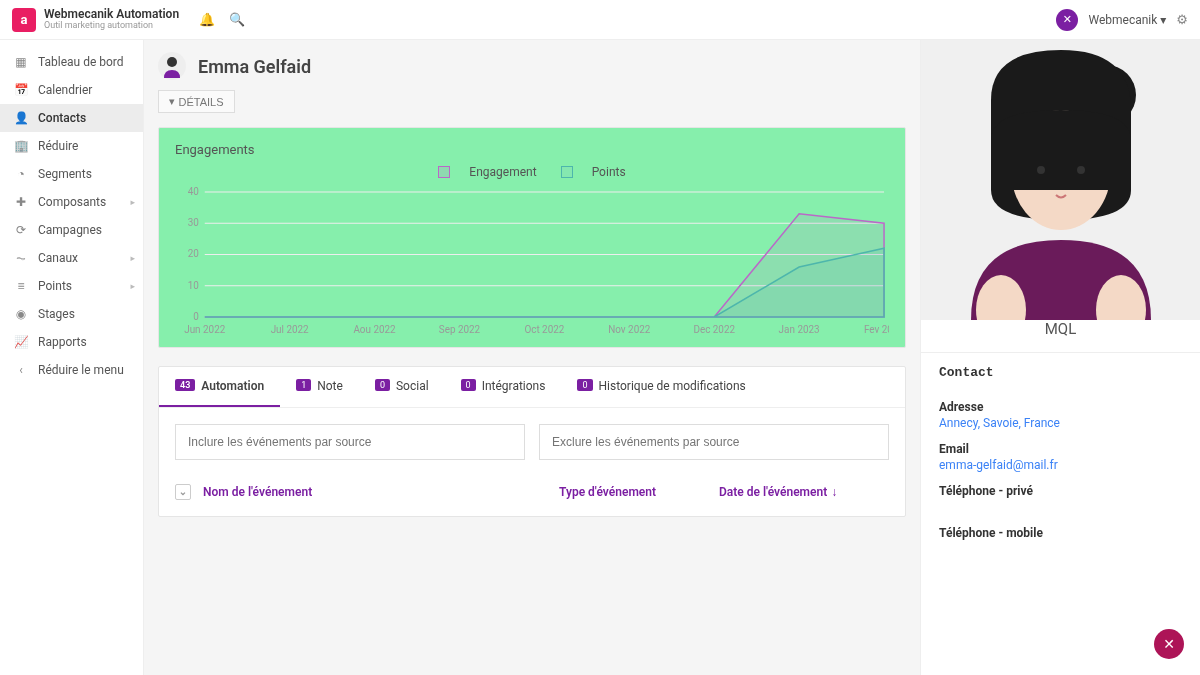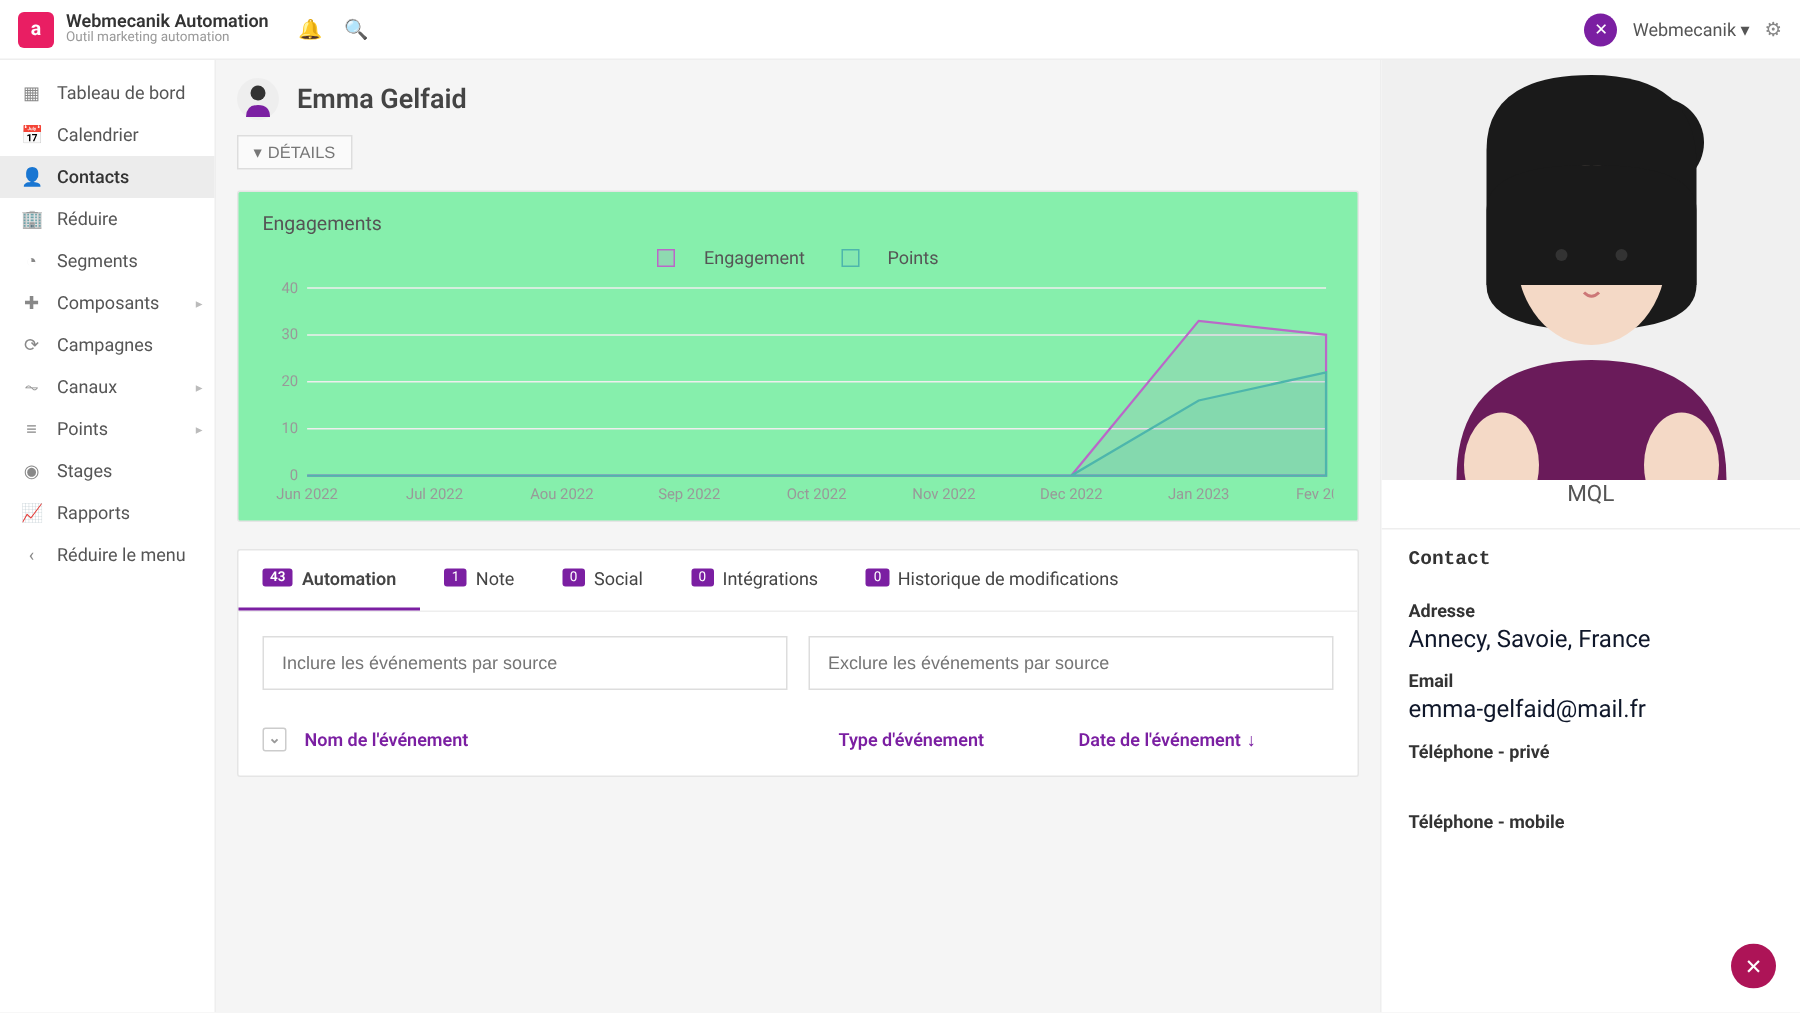--- a/index.html
+++ b/index.html
@@ -53,21 +53,21 @@
 .th-name { flex: 1; }
 .th-type { width: 160px; }
 .th-date { width: 170px; display:flex; align-items:center; gap:4px; }
 
 .rightpanel { width: 280px; background: #fff; border-left: 1px solid #eee; overflow: auto; }
 .avatar-big { height: 280px; background: #f0f0f0; display: flex; align-items: flex-end; justify-content: center; overflow: hidden; }
 .points-big { text-align: center; font-size: 28px; color: #555; padding: 14px 0 10px; }
 .stage { text-align: center; font-size: 15px; color: #555; padding-bottom: 14px; border-bottom: 1px solid #eee; }
 .rsection { padding: 14px 18px; }
 .rsection h4 { font-size: 12px; font-weight: 700; color: #333; margin-bottom: 2px; }
-.rsection .val { font-size: 16px; color: #0f172a; margin-bottom: 12px; }
+.rsection .val { font-size: 12px; color: #3b82f6; margin-bottom: 12px; }
 .rheader { font-size: 13px; font-weight: 700; padding: 12px 18px 6px; color: #333; font-family: Liberation Mono, monospace; }
 
 .fab { position: fixed; right: 16px; bottom: 16px; width: 30px; height: 30px; border-radius: 50%; background: #ad1457; color: #fff; display: flex; align-items: center; justify-content: center; cursor: pointer; font-size: 14px; }
 
 .axis-label { font-size: 10px; fill: #999; }
 .grid-line { stroke: #eee; stroke-width: 1; }
 .area-eng { fill: rgba(186,104,200,0.12); stroke: #ba68c8; stroke-width: 1.5; }
 .area-pts { fill: rgba(77,182,172,0.12); stroke: #4db6ac; stroke-width: 1.5; }
 </style>
 </head>

